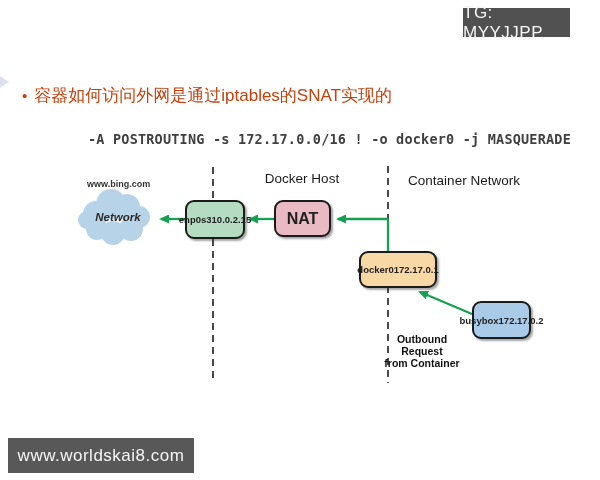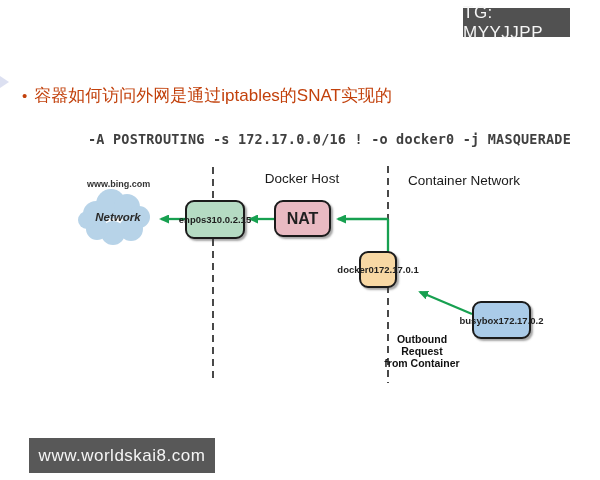--- a/index.html
+++ b/index.html
@@ -16,21 +16,21 @@
   .badge {
     position: absolute;
     background: #515151;
     color: #f5f5f5;
     display: flex;
     align-items: center;
     justify-content: center;
     letter-spacing: 0.5px;
   }
   .badge-top { left: 463px; top: 8px; width: 107px; height: 29px; font-size: 17px; }
-  .badge-bottom { left: 8px; top: 438px; width: 186px; height: 35px; font-size: 17px; background:#585858;margin-left:21px; }
+  .badge-bottom { left: 8px; top: 438px; width: 186px; height: 35px; font-size: 17px; background:#585858; }
 
   
   .corner-triangle {
     position: absolute;
     left: -3px; top: 74px;
     width: 0; height: 0;
     border-top: 8px solid transparent;
     border-bottom: 8px solid transparent;
     border-left: 12px solid #c9cfe9;
     opacity: 0.65;
@@ -109,21 +109,21 @@
     align-items: center;
     justify-content: center;
     text-align: center;
     color: #1f1f1f;
     font-weight: bold;
   }
   .node .line { font-size: 9.5px; line-height: 13px; }
   .node-enp0s3  { left: 185px; top: 200px; width: 60px; height: 39px; background: #b5dbc3; }
   .node-nat     { left: 274px; top: 200px; width: 57px; height: 37px; background: #e9bac2; }
   .node-nat .line { font-size: 16px; }
-  .node-docker0 { left: 359px; top: 251px; width: 38px; height: 37px; background: #f8d8a4; align-items: center; }
+  .node-docker0 { left: 359px; top: 251px; width: 78px; height: 37px; background: #f8d8a4; align-items: center; }
   .node-busybox { left: 472px; top: 301px; width: 59px; height: 38px; background: #aacbe8; }
 
   
   .annotation {
     position: absolute;
     z-index: 2;
     left: 376px; top: 333px;
     width: 92px;
     text-align: center;
     font-size: 10.5px;

